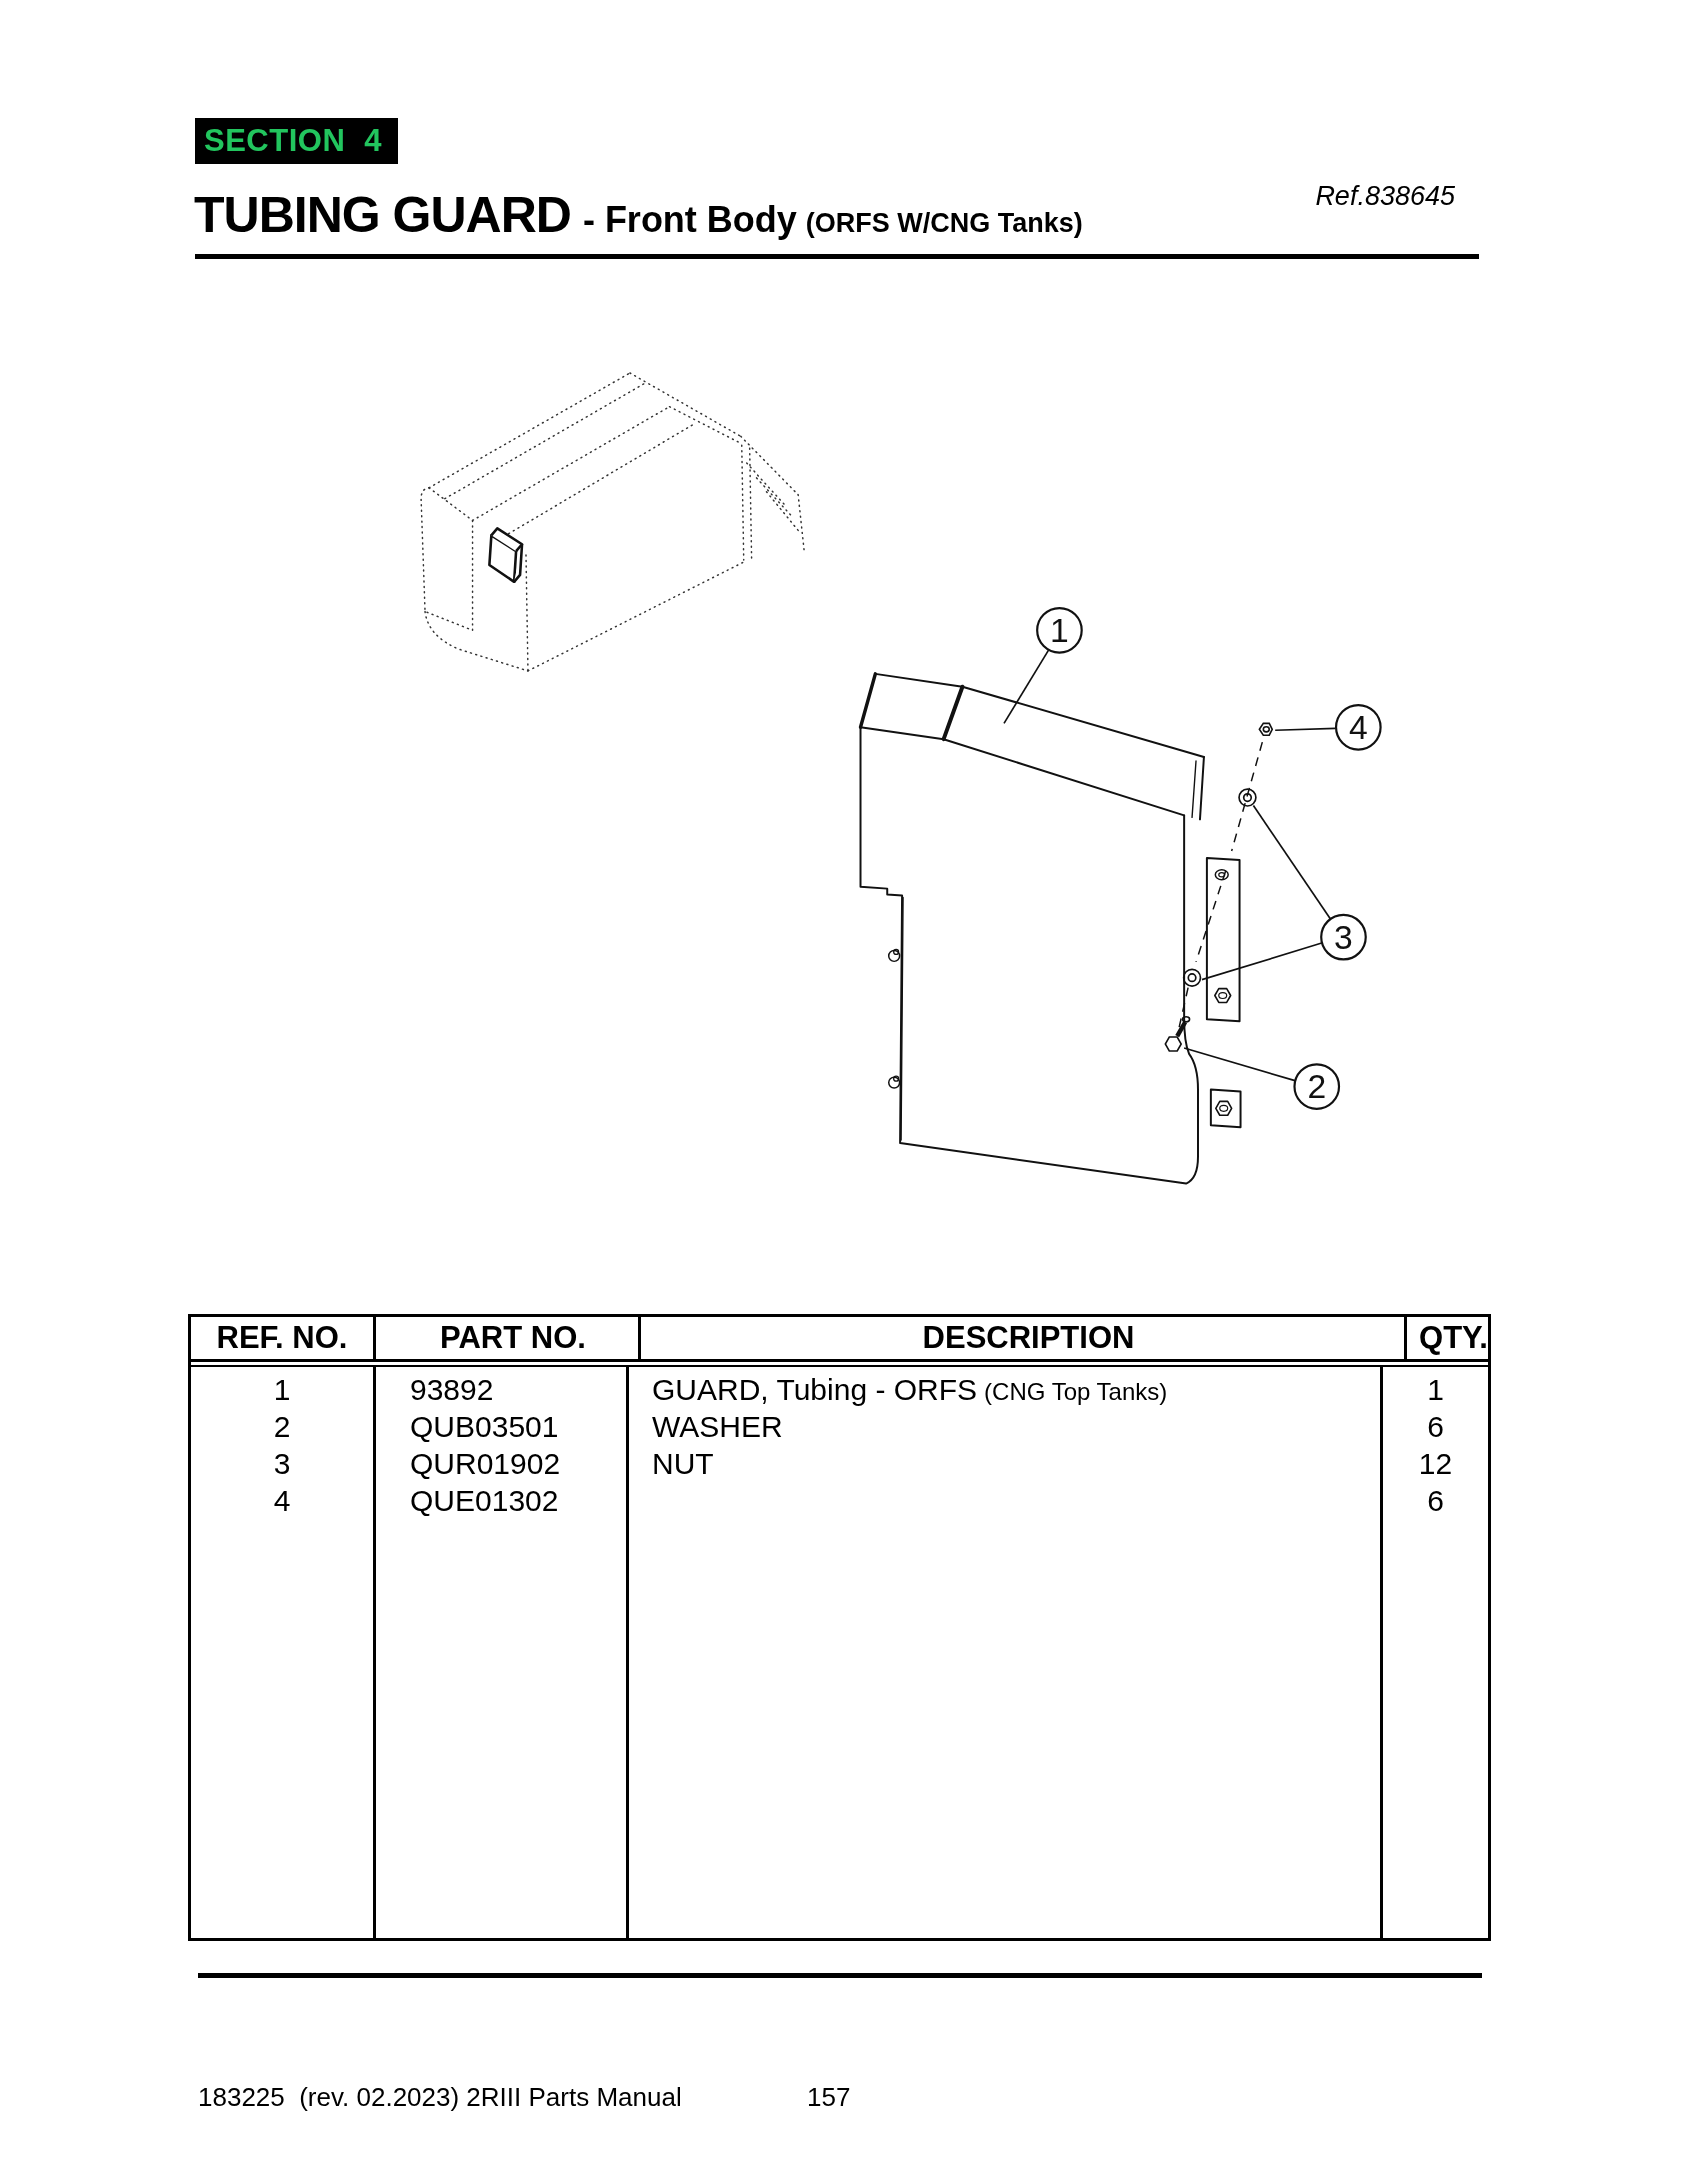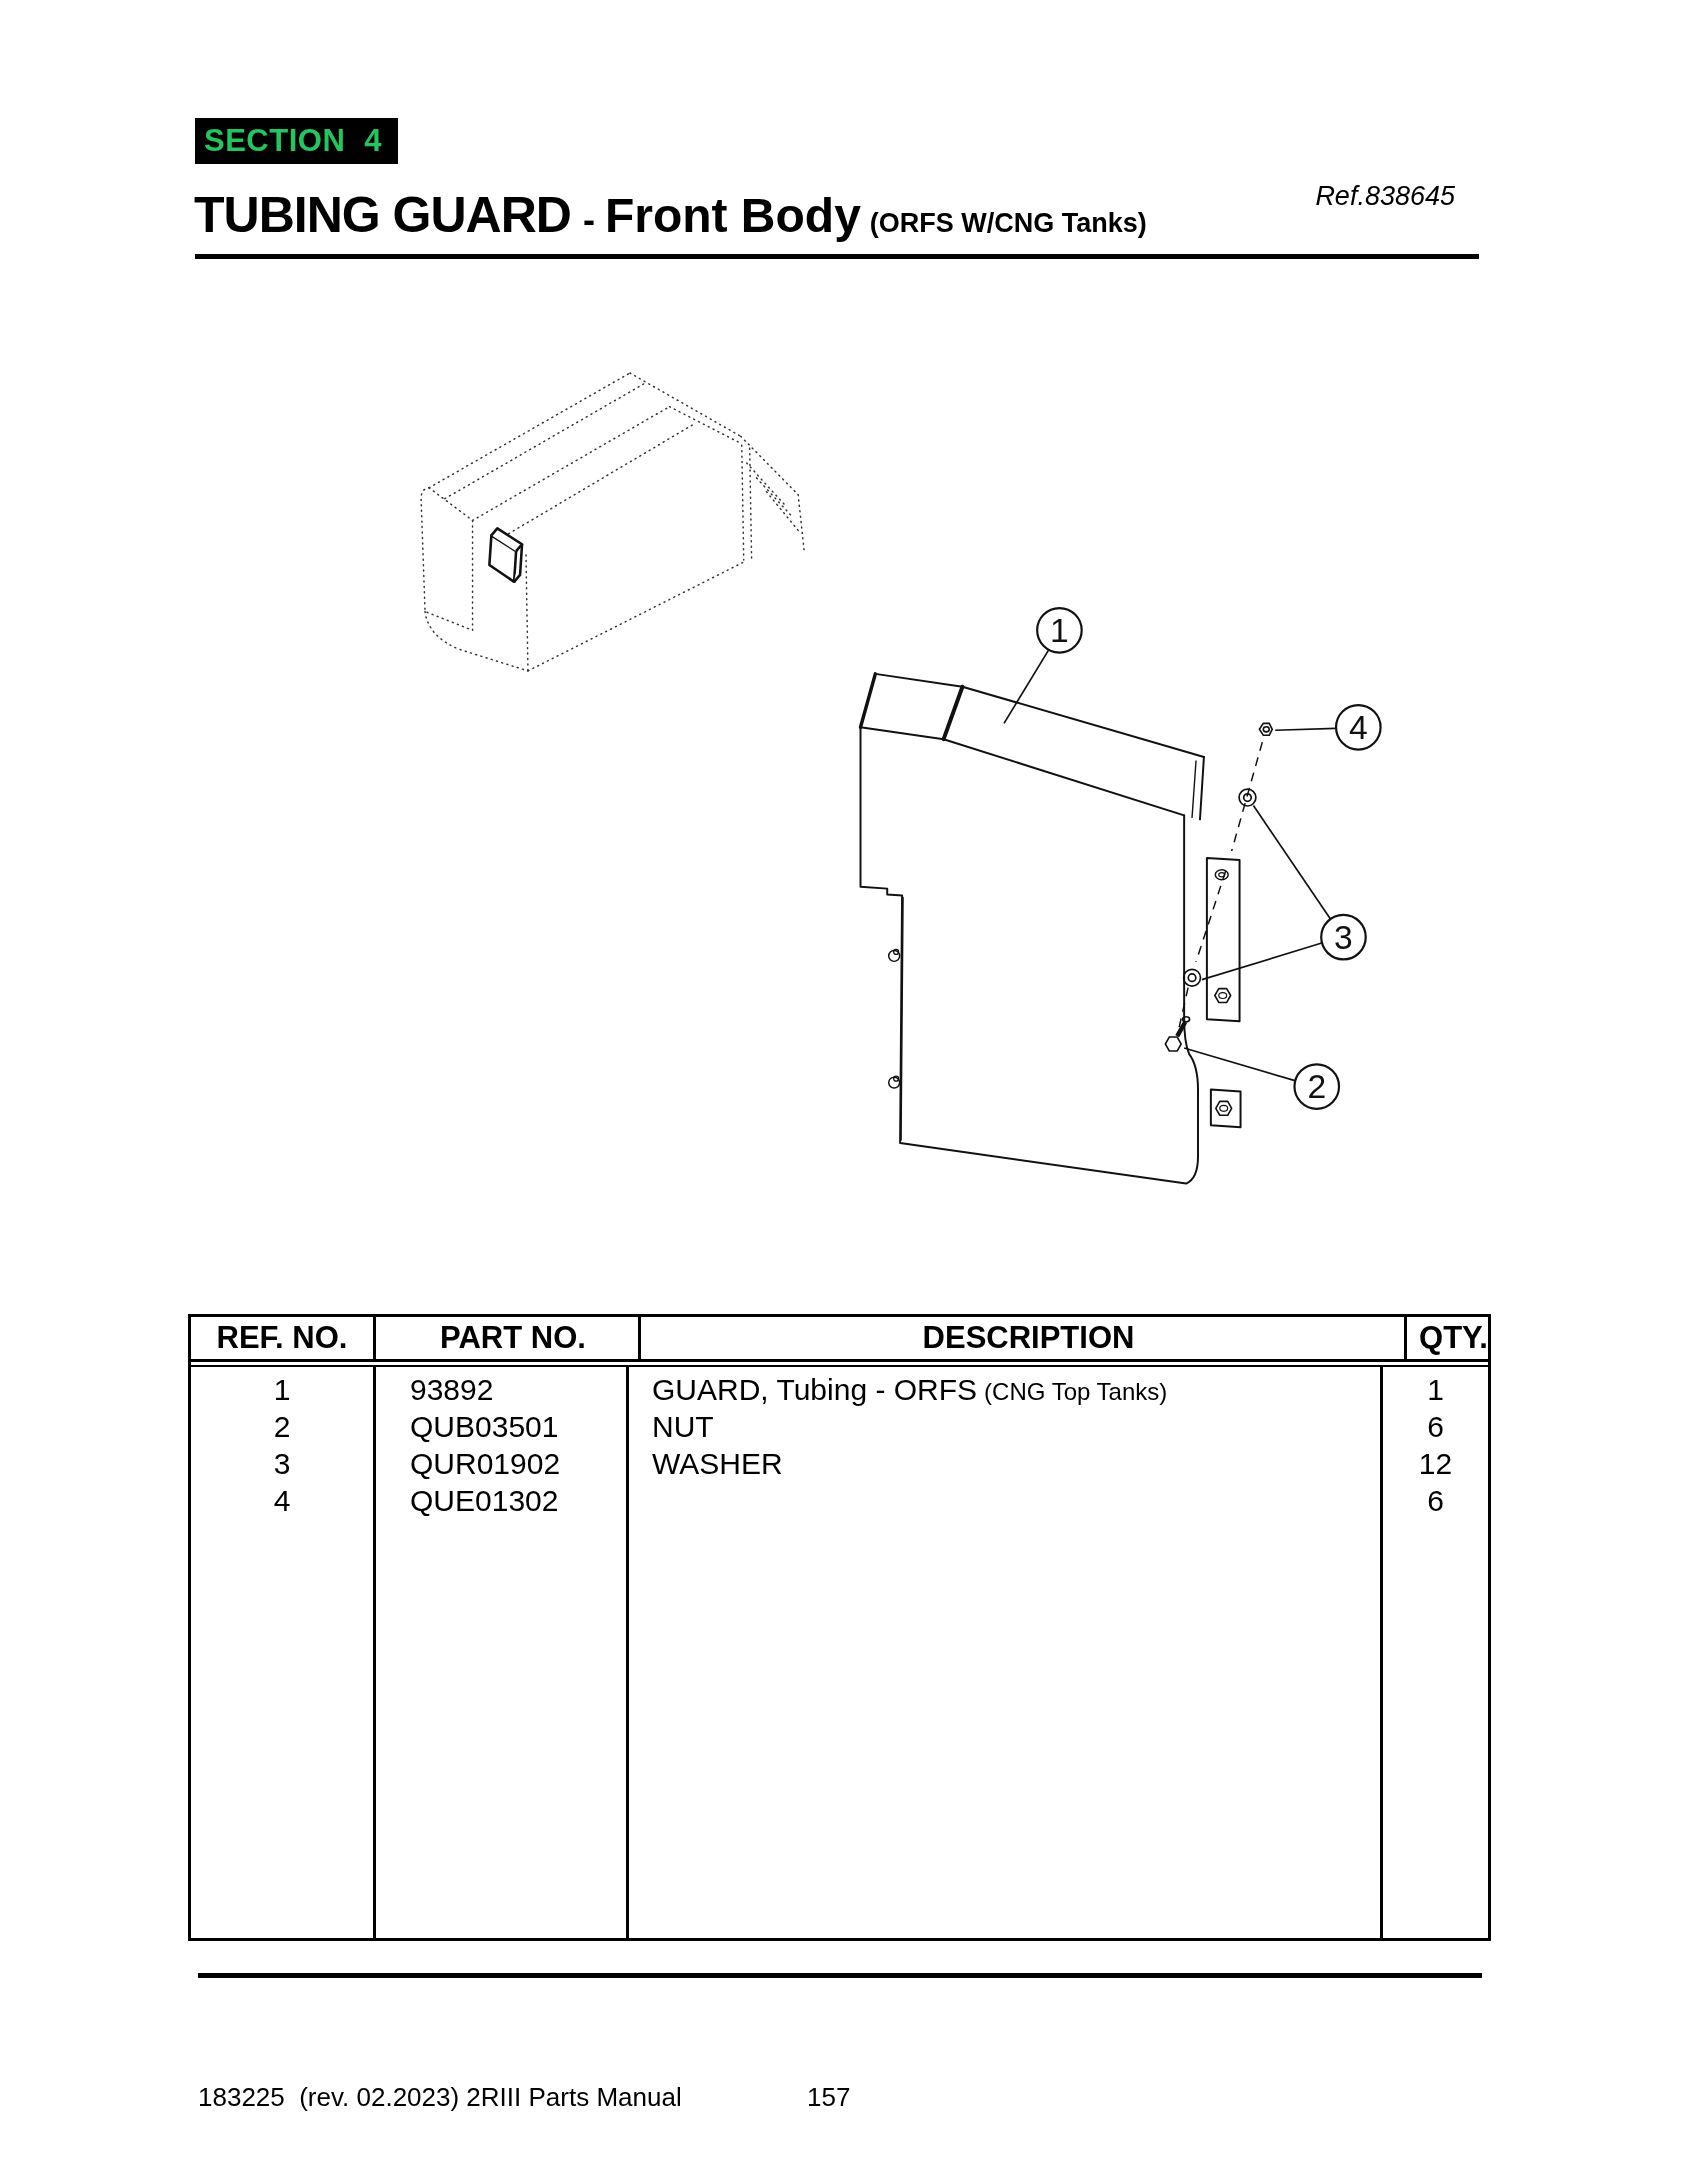--- a/index.html
+++ b/index.html
@@ -6,21 +6,21 @@
   .page{position:relative;width:1683px;height:2178px;background:#fff;
         font-family:"Liberation Sans","DejaVu Sans",sans-serif;color:#000;overflow:hidden;}
 
   
   .section-badge{position:absolute;left:195px;top:118px;width:203px;height:46px;background:#000;
     color:#22c55e;display:flex;align-items:center;justify-content:space-between;
     padding:0 16px 0 9px;box-sizing:border-box;font-weight:bold;font-size:31px;letter-spacing:0.5px;}
   .title-line{position:absolute;left:194px;top:190px;white-space:nowrap;line-height:50px;}
   .title-main{font-size:50px;font-weight:800;letter-spacing:-1px;}
   .title-sep{font-size:36px;font-weight:bold;margin:0 10px 0 12px;}
-  .title-sub{font-size:48px;font-weight:bold;}
+  .title-sub{font-size:36px;font-weight:bold;}
   .title-note{font-size:27px;font-weight:bold;margin-left:9px;}
   .ref-label{position:absolute;right:228px;top:181px;font-style:italic;font-size:27px;}
   .rule-top{position:absolute;left:195px;top:254px;width:1284px;height:5px;background:#000;}
   .rule-bottom{position:absolute;left:198px;top:1973px;width:1284px;height:5px;background:#000;}
 
   
   .diagram{position:absolute;left:238px;top:267px;width:1247px;height:980px;}
   .diagram svg{width:100%;height:100%;display:block;}
   .callout-num{font-family:"Liberation Sans","DejaVu Sans",sans-serif;font-size:34px;fill:#111;}
 
@@ -182,22 +182,22 @@
         <div class="cell center">4</div>
       </div>
       <div class="bcol c2">
         <div class="cell pad">93892</div>
         <div class="cell pad">QUB03501</div>
         <div class="cell pad">QUR01902</div>
         <div class="cell pad">QUE01302</div>
       </div>
       <div class="bcol c3">
         <div class="cell pad2"><span>GUARD, Tubing - ORFS</span><span class="desc-note">(CNG Top Tanks)</span></div>
+        <div class="cell pad2"><span>WASHER</span></div>
         <div class="cell pad2"><span>NUT</span></div>
-        <div class="cell pad2"><span>WASHER</span></div>
       </div>
       <div class="bcol c4">
         <div class="cell center">1</div>
         <div class="cell center">6</div>
         <div class="cell center">12</div>
         <div class="cell center">6</div>
       </div>
     </div>
   </div>
 

